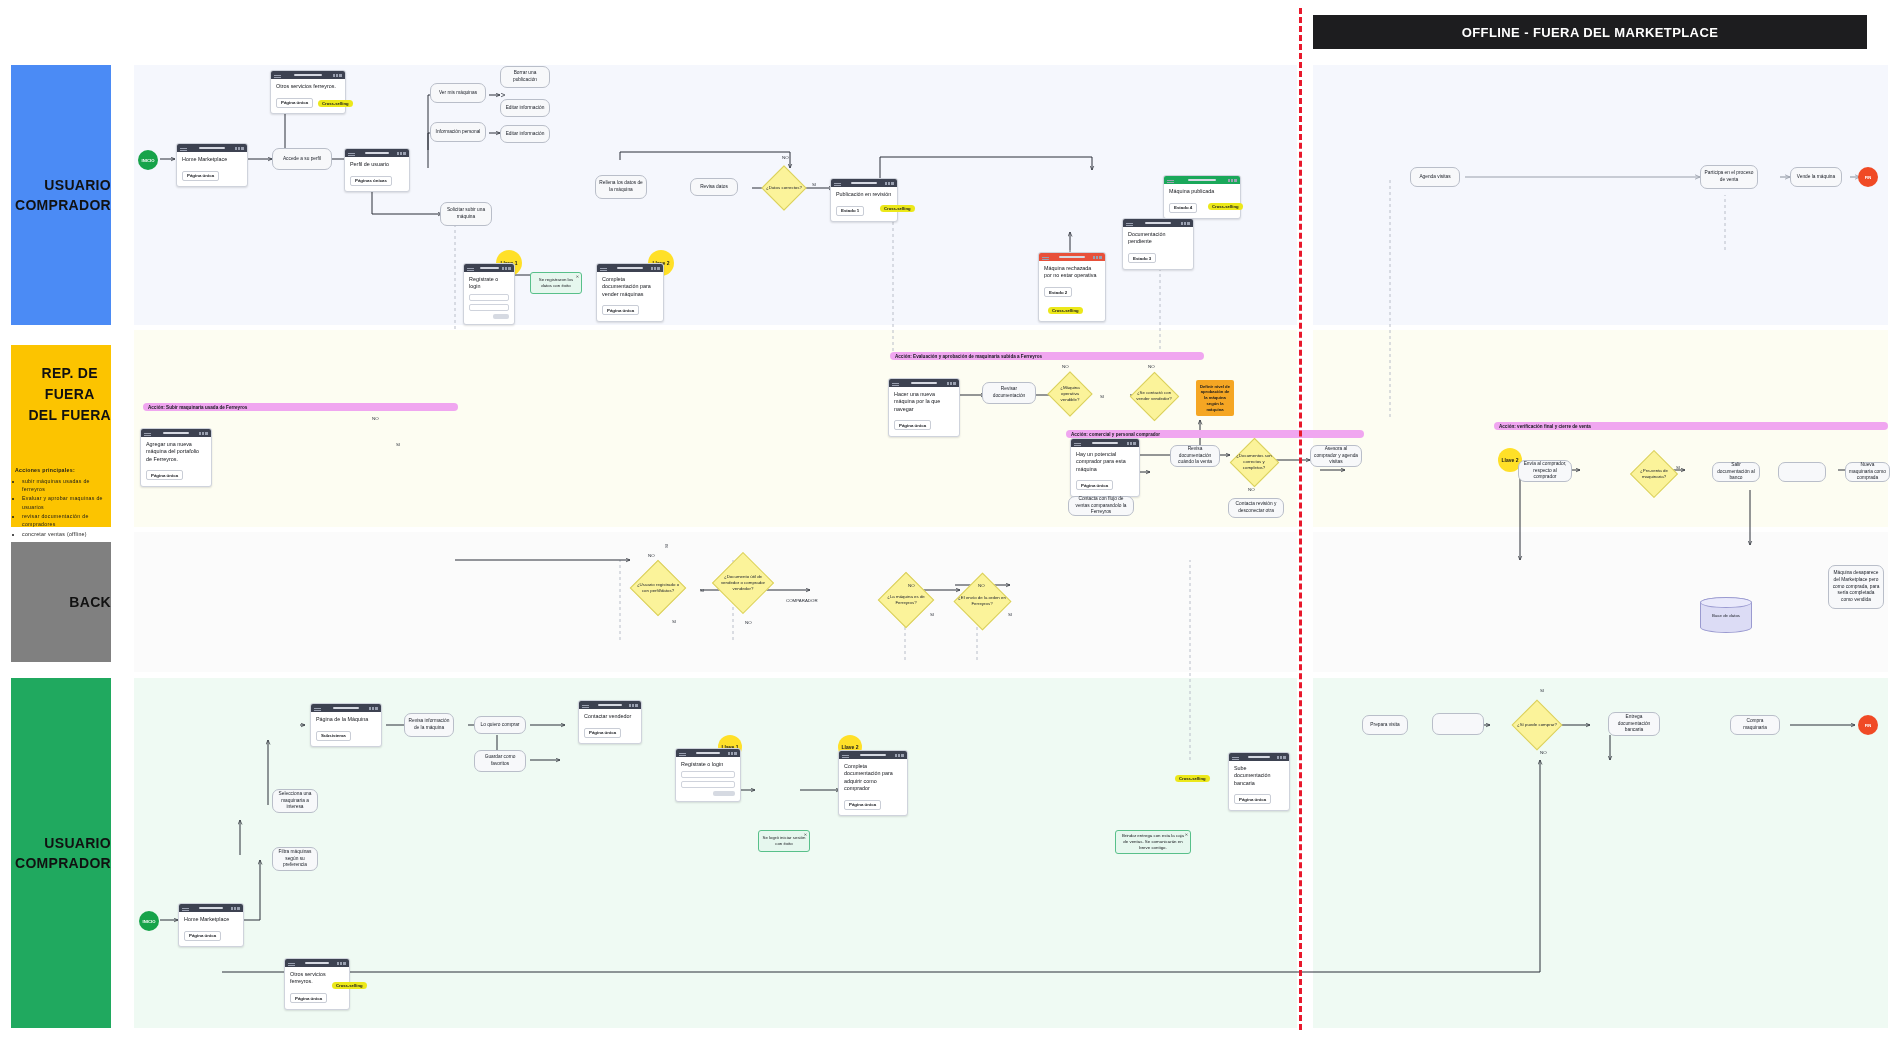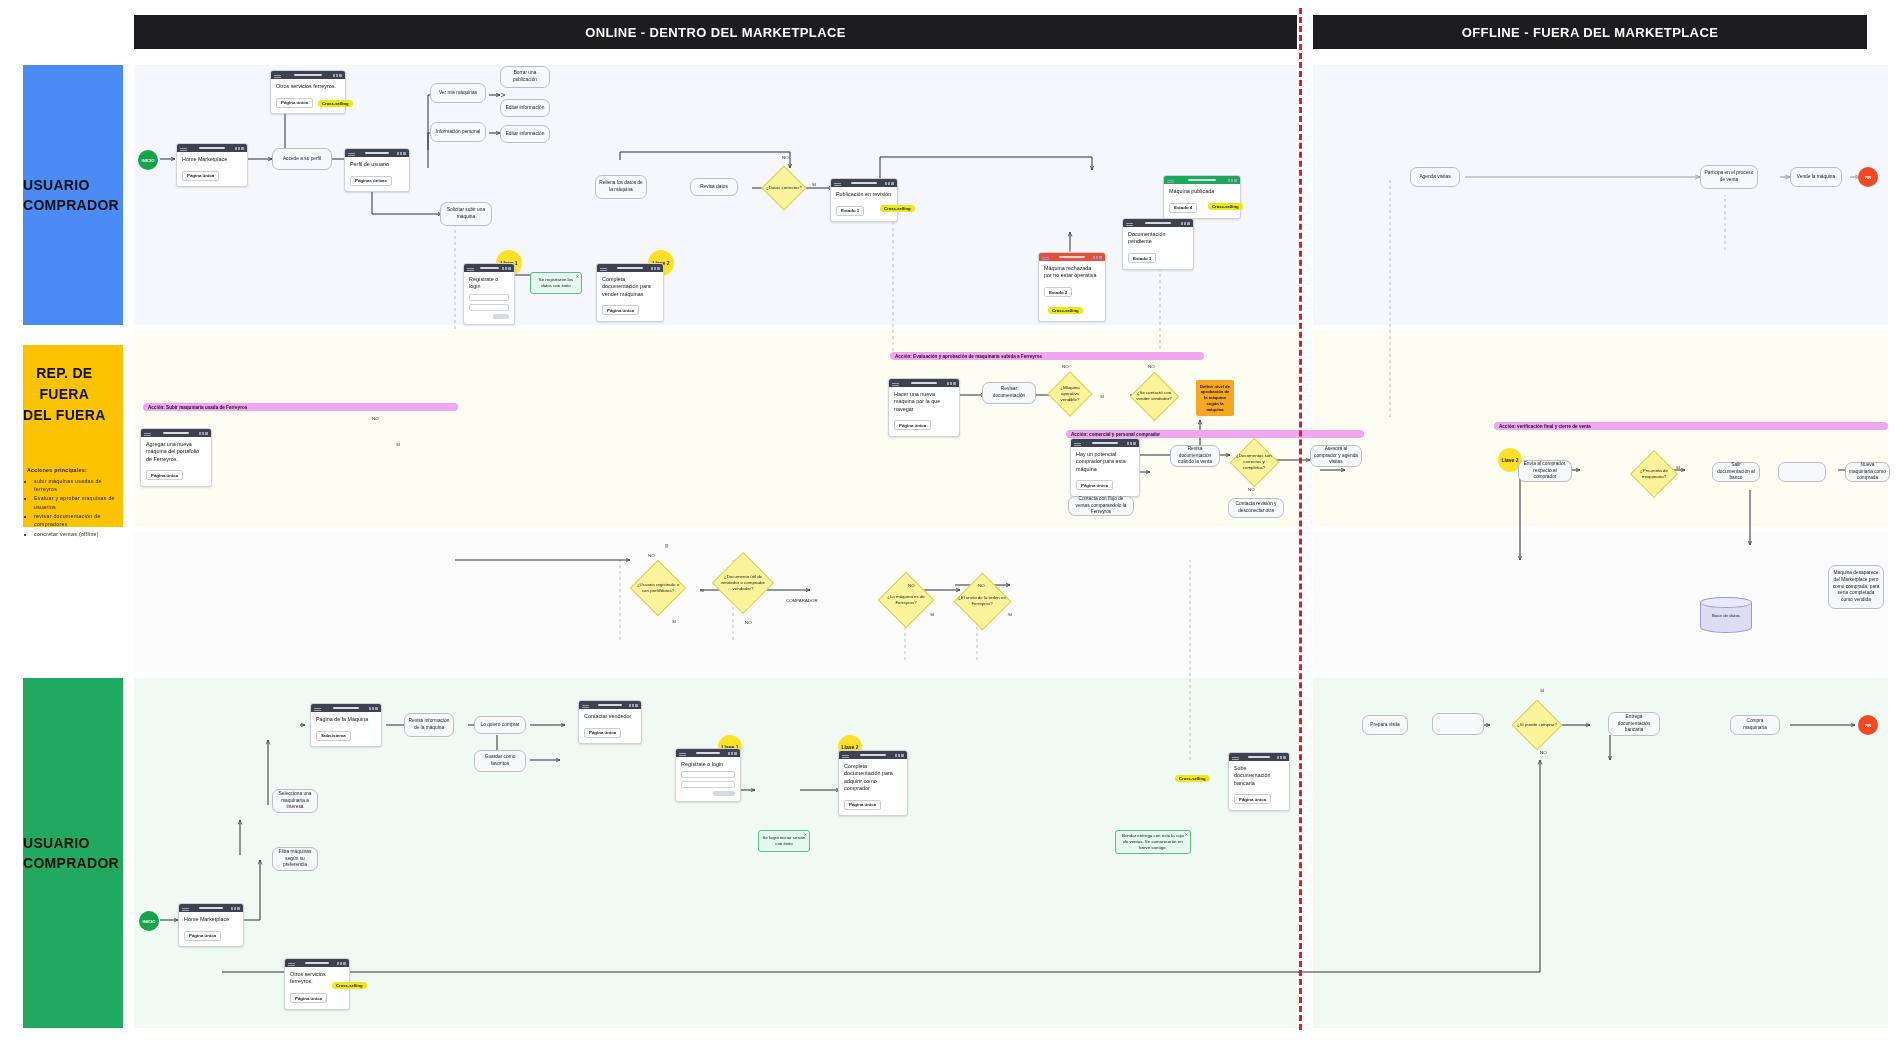--- a/index.html
+++ b/index.html
@@ -7,22 +7,22 @@
        font-family:"Liberation Sans",sans-serif;-webkit-font-smoothing:antialiased;}
   #stage{position:absolute;left:0;top:0;width:1902px;height:1057px;}
 
   
   .hdr{position:absolute;background:#1d1d1f;color:#fff;display:flex;align-items:center;
        justify-content:center;font-weight:bold;font-size:13px;letter-spacing:.4px;height:34px;}
   .hdr.online{left:134px;top:15px;width:1163px;}
   .hdr.offline{left:1313px;top:15px;width:554px;}
 
   
-  .lane-label{position:absolute;left:23px;display:flex;flex-direction:column;
-              align-items:flex-start;justify-content:center;color:#111;font-weight:bold;
+  .lane-label{position:absolute;left:11px;display:flex;flex-direction:column;
+              align-items:flex-end;justify-content:center;color:#111;font-weight:bold;
               font-size:14px;line-height:1.45;letter-spacing:.3px;text-align:center;width:100px;}
   .lane-label.vendedor{top:65px;height:260px;background:#4b8bf5;}
   .lane-label.rep{top:345px;height:182px;background:#fcc400;justify-content:flex-start;
                   padding-top:18px;box-sizing:border-box;}
   .lane-label.back{top:542px;height:120px;background:#808080;justify-content:center;}
   .lane-label.comprador{top:678px;height:350px;background:#20a95f;}
   .rep-title{font-size:14px;font-weight:bold;line-height:1.5;}
   .rep-actions{margin-top:40px;font-size:5.2px;font-weight:bold;text-align:left;
                align-self:flex-start;padding-left:4px;line-height:1.65;color:#1a1a1a;}
   .rep-actions ul{margin:2px 0 0 0;padding-left:7px;font-weight:normal;}
@@ -129,21 +129,20 @@
 
   <div class="lane-bg bg-vend"></div>
   <div class="lane-bg bg-vend2"></div>
   <div class="lane-bg bg-rep"></div>
   <div class="lane-bg bg-rep2"></div>
   <div class="lane-bg bg-back"></div>
   <div class="lane-bg bg-back2"></div>
   <div class="lane-bg bg-comp"></div>
   <div class="lane-bg bg-comp2"></div>
 
-  <div class="hdr online">ONLINE - DENTRO DEL MARKETPLACE</div>
   <div class="hdr offline">OFFLINE - FUERA DEL MARKETPLACE</div>
 
   <div class="lane-label vendedor">
     <div>USUARIO</div>
     <div>COMPRADOR</div>
   </div>
 
   <div class="lane-label rep">
     <div class="rep-title">
       <div>REP. DE</div>
@@ -154,20 +153,23 @@
       <div>Acciones principales:</div>
       <ul>
         <li>subir máquinas usadas de ferreyros</li>
         <li>Evaluar y aprobar maquinas de usuarios</li>
         <li>revisar documentación de compradores</li>
         <li>concretar ventas (offline)</li>
       </ul>
     </div>
   </div>
 
+  <div class="lane-label back">
+    <div>BACK</div>
+  </div>
 
   <div class="lane-label comprador">
     <div>USUARIO</div>
     <div>COMPRADOR</div>
   </div>
 
   <svg id="wires">
     <defs>
       <marker id="ah" viewBox="0 0 10 10" refX="9" refY="5" markerWidth="5" markerHeight="5" orient="auto-start-reverse">
         <path d="M0,1 L9,5 L0,9" fill="none" stroke="#2b2f38" stroke-width="1.4"></path>

